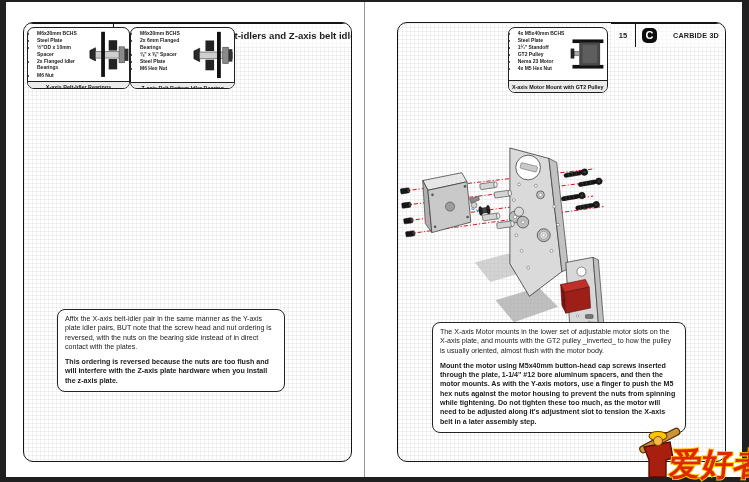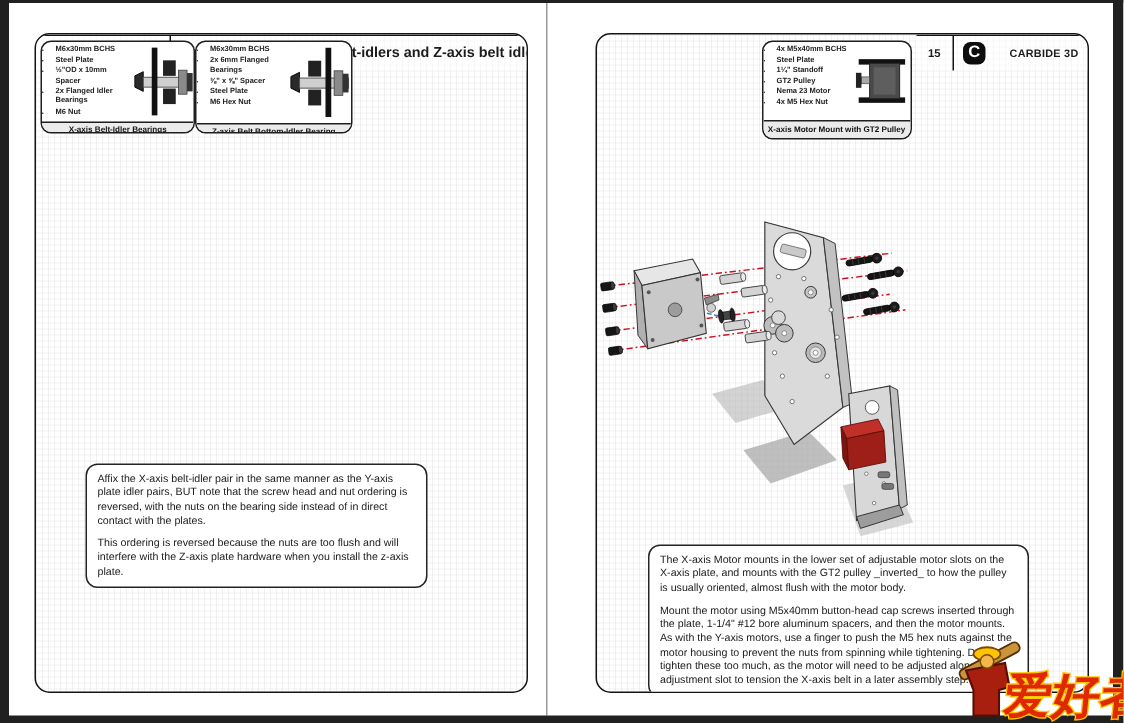--- a/index.html
+++ b/index.html
@@ -45,23 +45,23 @@
   #callout-xidler{left:3px;top:4px;width:101px;height:60px;}
   #callout-zidler{left:106px;top:4px;width:103px;height:60px;}
   #callout-motor{right:3px;top:4px;width:98px;height:64px;}
 
   
   .textbox{
     position:absolute;border:1.5px solid #242424;border-radius:8px;background:#fff;
     padding:5px 7px;font-size:7.1px;line-height:1.31;z-index:2;color:#1a1a1a;
   }
   .textbox p{margin:0 0 6px 0;}
-  .textbox p:last-child{margin-bottom:0;}
+  .textbox p:last-child{margin-bottom:0;font-weight:bold;}
   #left-textbox{left:33px;top:286px;width:212px;}
-  #right-textbox{left:34px;top:299px;width:238px;margin-top:41px;}
+  #right-textbox{left:34px;top:299px;width:238px;}
 
   
   .page-footer{height:23px;border-top:1.6px solid #141414;display:flex;align-items:stretch;background:rgba(255,255,255,.55);}
   .brand-cell{display:flex;align-items:center;gap:4px;padding:0 6px;}
   .brand-cell.left-side{border-right:1.6px solid #141414;}
   .brand-cell.right-side{border-left:1.6px solid #141414;}
   .logo-mark{width:15px;height:15px;background:#0d0d0d;color:#fff;border-radius:5px;
     font-weight:bold;font-size:11px;line-height:15px;text-align:center;flex:0 0 auto;}
   .brand-text{font-weight:bold;font-size:7.2px;letter-spacing:.2px;white-space:nowrap;margin-left:12px;}
   .footer-title{flex:1;display:flex;align-items:center;justify-content:center;

